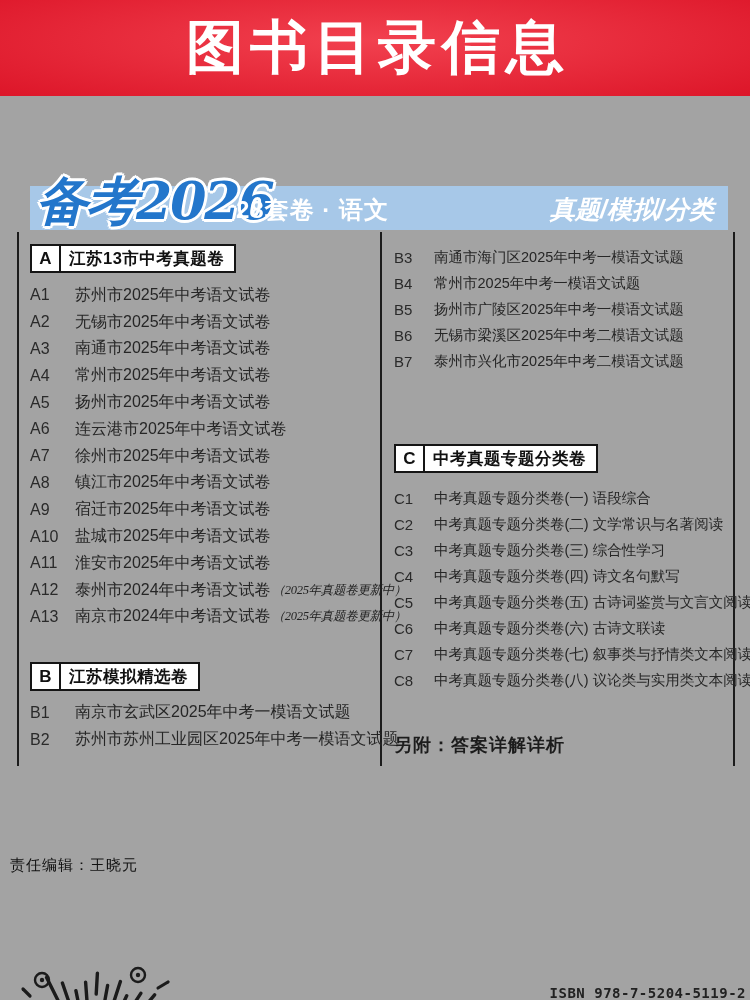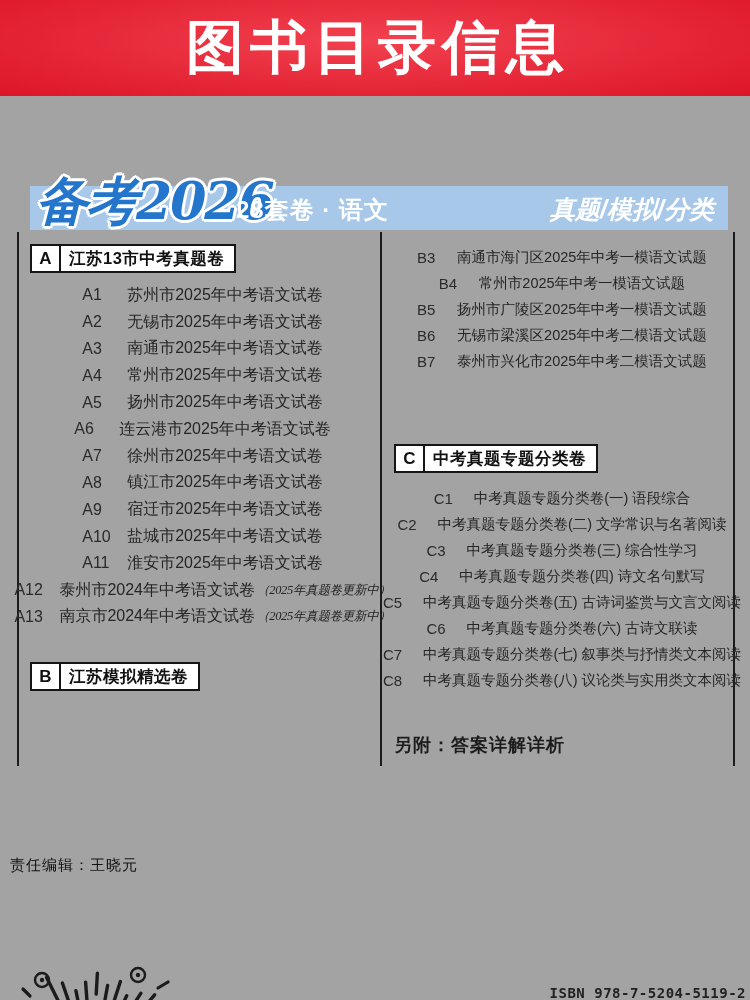--- a/index.html
+++ b/index.html
@@ -38,21 +38,21 @@
   .col-left{left:30px;width:345px;}
   .col-right{left:394px;width:336px;}
 
   .sec-wrap{line-height:0;}
   .sec-box{display:inline-flex;border:2px solid #151515;align-items:stretch;
     font-weight:bold;color:#111;line-height:1;font-size:16.5px;background:#fff;}
   .sec-letter{width:27px;display:flex;align-items:center;justify-content:center;
     border-right:2px solid #151515;padding:4px 0;font-size:17px;}
   .sec-title{padding:4px 10px 4px 8px;letter-spacing:.5px;}
 
-  .row{display:flex;align-items:center;white-space:nowrap;justify-content:center;}
+  .row{display:flex;align-items:center;white-space:nowrap;}
   .col-left .row{height:26.8px;font-size:16px;}
   .col-right .row{height:26px;font-size:14.5px;}
   .code{flex:none;color:#2a2a2a;}
   .col-left .code{width:45px;}
   .col-right .code{width:40px;font-size:15px;}
   .note{font-family:"Liberation Serif",serif;font-style:italic;
     font-size:12.5px;letter-spacing:-.3px;margin-left:2px;color:#222;}
 
   .col-left .sec-wrap-a{margin-top:12px;}
   .col-left .list-a{margin-top:9px;}
@@ -147,20 +147,30 @@
         <div class="row">
           <span class="code">A13</span>
           <span class="title">南京市2024年中考语文试卷</span>
           <span class="note">（2025年真题卷更新中）</span>
         </div>
       </div>
     <div class="sec-wrap sec-wrap-b"><span class="sec-box" style="display: inline-flex;">
           <span class="sec-letter">B</span>
           <span class="sec-title">江苏模拟精选卷</span>
         </span></div>
+    <div class="list list-b">
+        <div class="row">
+          <span class="code">B1</span>
+          <span class="title">南京市玄武区2025年中考一模语文试题</span>
+        </div>
+        <div class="row">
+          <span class="code">B2</span>
+          <span class="title">苏州市苏州工业园区2025年中考一模语文试题</span>
+        </div>
+      </div>
   </div>
 
   <div class="col col-right">
     <div class="list list-b2">
         <div class="row">
           <span class="code">B3</span>
           <span class="title">南通市海门区2025年中考一模语文试题</span>
         </div>
         <div class="row">
           <span class="code">B4</span>

